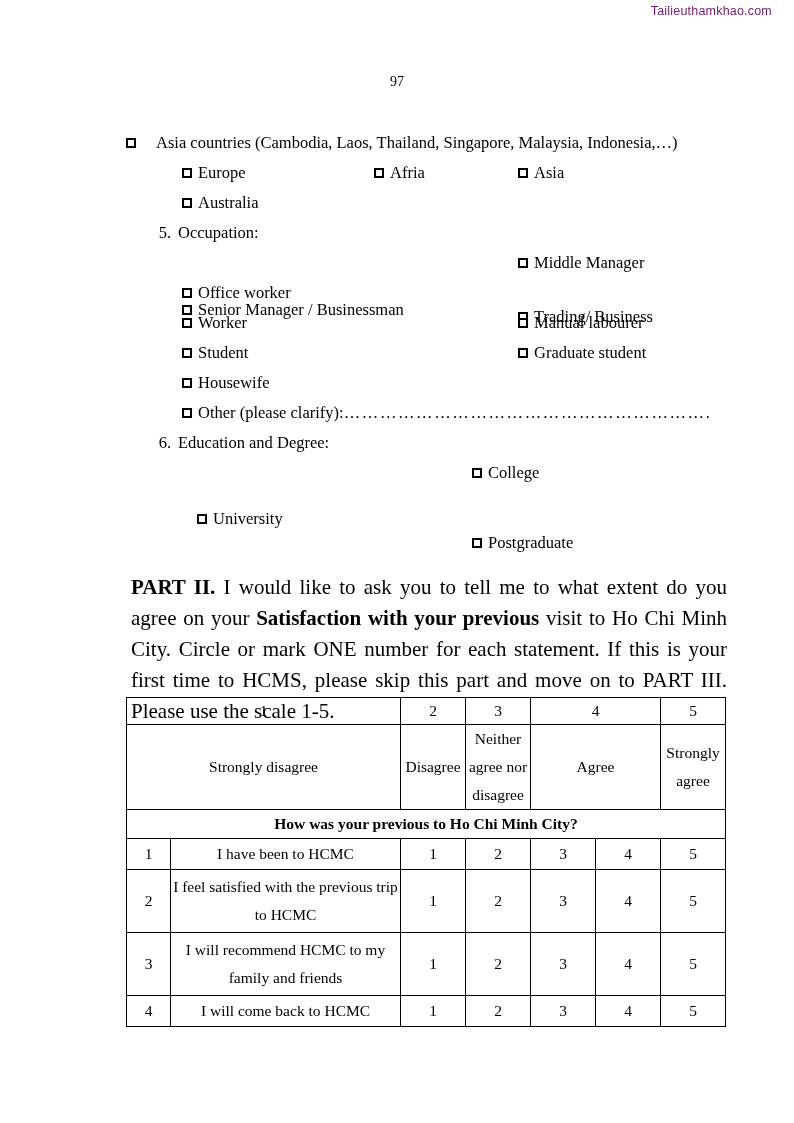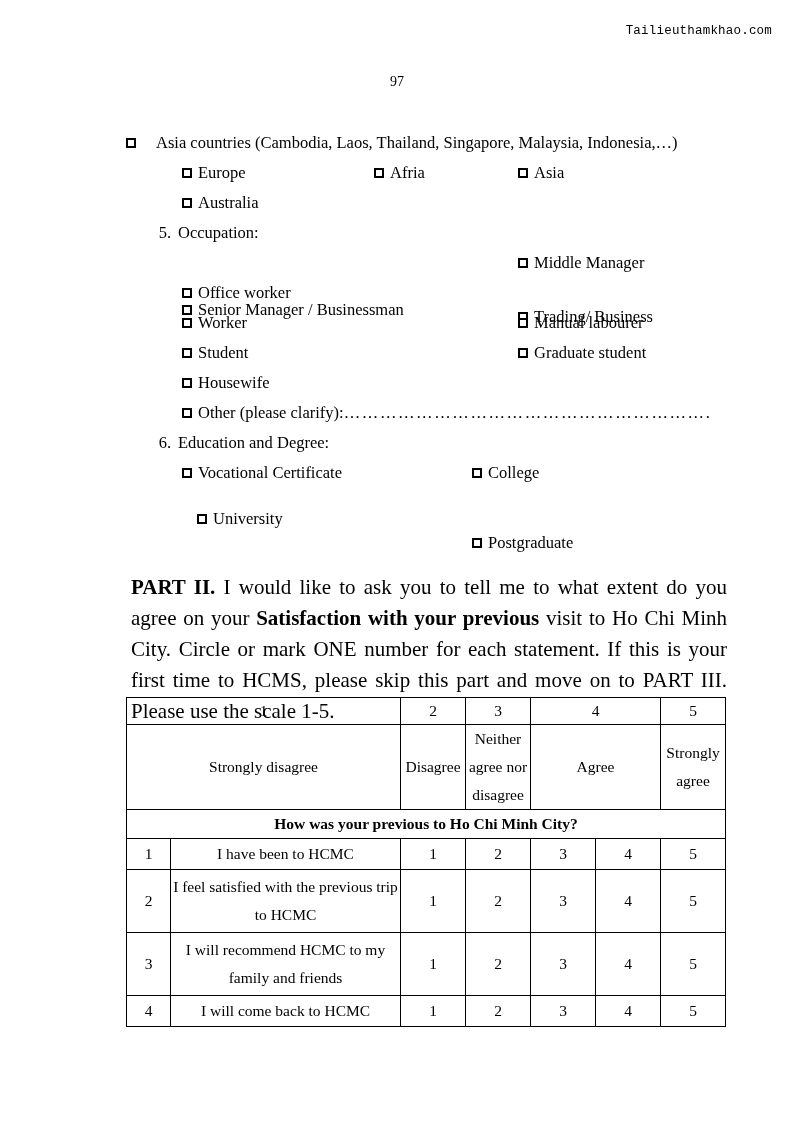--- a/index.html
+++ b/index.html
@@ -20,24 +20,24 @@
     position: absolute;
     left: 0; top: 0;
     width: 794px;
     height: 1123px;
   }
 
   
   .watermark {
     position: absolute;
     right: 22px;
-    top: 24px;
-    font-family: Liberation Mono, monospace;
+    top: 4px;
+    font-family: Liberation Sans, sans-serif;
     font-size: 12.5px;
-    color: #000000;
+    color: #701a75;
     letter-spacing: 0.2px;
     white-space: nowrap;
   }
 
   
   .page-number {
     position: absolute;
     left: 0;
     top: 74px;
     width: 794px;
@@ -252,23 +252,20 @@
         <span class="cbx"></span><span>Other (please clarify):</span><span class="dots">…………………………………………………….</span>
       </span>
     </div>
 
     <div class="numbered">
       <span class="num">6.</span>
       <span class="qtext">Education and Degree:</span>
     </div>
 
     <div class="opt-row" style="height:46px;">
-      <span class="opt" style="left:56px;">
-        <span class="cbx"></span><span>Vocational Certificate</span>
-      </span>
       <span class="opt" style="left:346px;">
         <span class="cbx"></span><span>College</span>
       </span>
     </div>
 
     <div class="opt-row">
       <span class="opt" style="left:71px;">
         <span class="cbx"></span><span>University</span>
       </span>
       <span class="opt" style="left:346px;margin-top:24px;">

